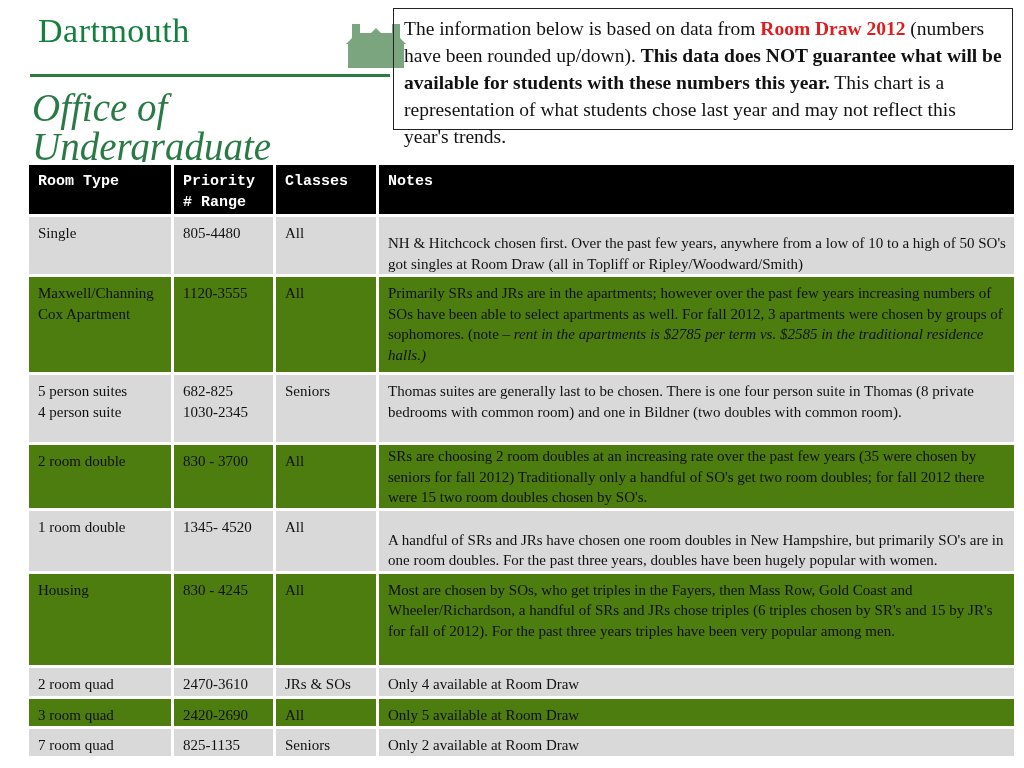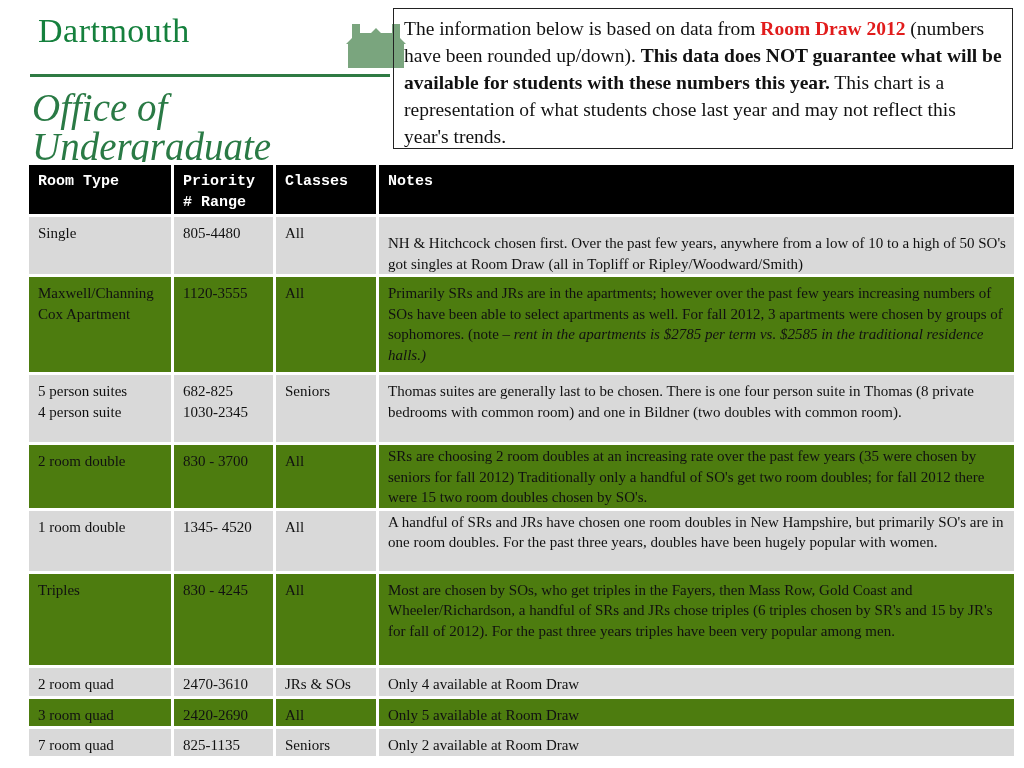--- a/index.html
+++ b/index.html
@@ -3,21 +3,21 @@
 <meta charset="utf-8">
 <style>
   html, body { margin:0; padding:0; }
   body { width:1024px; height:768px; background:#ffffff; position:relative; overflow:hidden;
          font-family:"Liberation Serif", "DejaVu Serif", serif; color:#111; }
   .logo { position:absolute; left:30px; top:10px; width:360px; height:120px; }
   .logo-word { position:absolute; left:8px; top:4px; font-size:34px; color:#15803d; letter-spacing:0.5px; line-height:1; }
   .logo-house { position:absolute; left:314px; top:12px; width:64px; height:48px; }
   .logo-rule { position:absolute; left:0; top:64px; width:360px; height:3px; background:#2f7a43; }
   .logo-sub { position:absolute; left:2px; top:78px; font-size:39px; font-style:italic; color:#2a7a45; line-height:1; }
-  .info-box { position:absolute; left:393px; top:8px; width:620px; height:141px; border:1px solid #222;
+  .info-box { position:absolute; left:393px; top:8px; width:620px; height:122px; border:1px solid #222;
               box-sizing:border-box; padding:6px 10px 0 10px; font-size:19.5px; line-height:27px; color:#111; }
   .info-box .red { color:#e11c1c; font-weight:bold; }
   .info-box b { font-weight:bold; }
   table.rd { position:absolute; left:26px; top:162px; width:988px; border-collapse:collapse; table-layout:fixed; font-size:15px; line-height:20.5px; }
   table.rd th, table.rd td { vertical-align:top; text-align:left; padding:6px 8px 0 9px; border:3px solid #ffffff; box-sizing:border-box; }
   table.rd th { background:#000; color:#fff; font-weight:bold; padding-top:7px;font-family:Liberation Mono, monospace; }
   table.rd thead tr { height:52px; }
   tr.light td { background:#d9d9d9; }
   tr.dark td { background:#4d7c0f; }
   td.note-flush { padding-left:1px; }
@@ -76,24 +76,24 @@
     <tr class="dark" style="height:62px">
       <td>2 room double</td>
       <td>830 - 3700</td>
       <td>All</td>
       <td class="note-flush" style="padding-top:1px">SRs are choosing 2 room doubles at an increasing rate over the past few years (35 were chosen by seniors for fall 2012)   Traditionally only a handful of SO's get two room doubles; for fall 2012 there were 15 two room doubles chosen by SO's.</td>
     </tr>
     <tr class="light" style="height:63px">
       <td>1 room double</td>
       <td>1345- 4520</td>
       <td>All</td>
-      <td class="note-flush" style="padding-top:1px">A handful of SRs and JRs have chosen one room doubles in New Hampshire, but primarily SO's are in one room doubles.  For the past three years, doubles have been hugely popular with women.</td>
+      <td class="note-flush" style="padding-top:19px">A handful of SRs and JRs have chosen one room doubles in New Hampshire, but primarily SO's are in one room doubles.  For the past three years, doubles have been hugely popular with women.</td>
     </tr>
     <tr class="dark" style="height:94px">
-      <td>Triples</td>
+      <td>Housing</td>
       <td>830 - 4245</td>
       <td>All</td>
       <td>Most are chosen by SOs, who get triples in the Fayers, then Mass Row, Gold Coast and Wheeler/Richardson, a handful of SRs and JRs chose triples (6 triples chosen by SR's and 15 by JR's for fall of 2012).  For the past three years triples have been very popular among men.</td>
     </tr>
     <tr class="light" style="height:31px">
       <td>2 room quad</td>
       <td>2470-3610</td>
       <td>JRs &amp; SOs</td>
       <td>Only 4 available at Room Draw</td>
     </tr>

